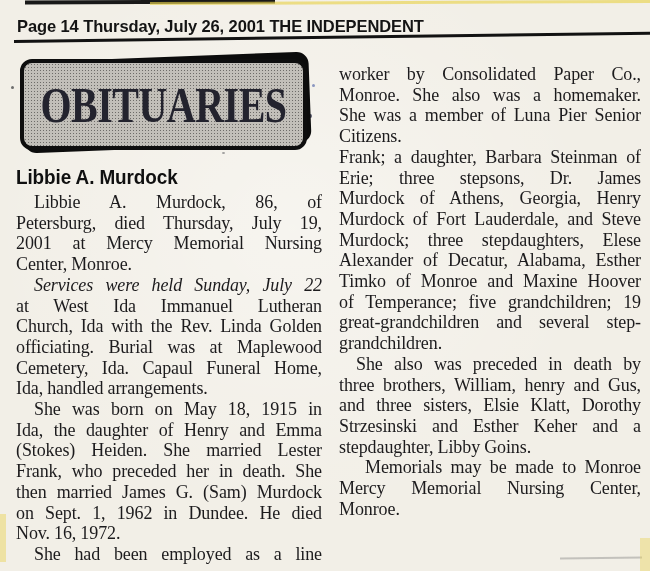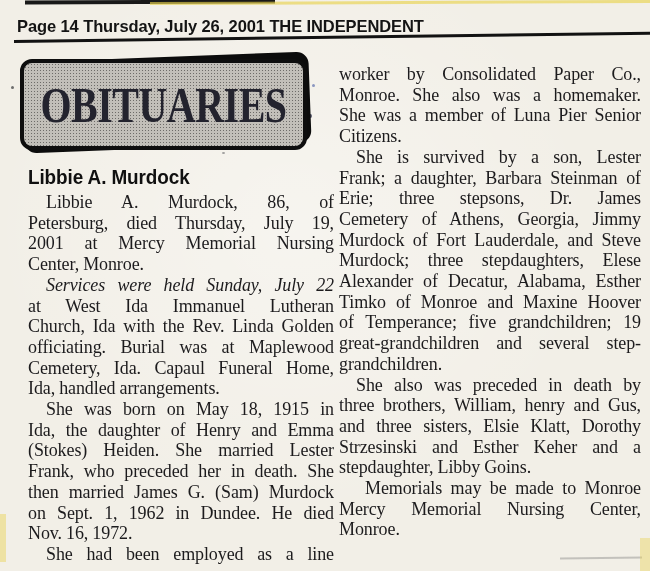--- a/index.html
+++ b/index.html
@@ -49,21 +49,21 @@
     display:inline-block;
     font-family:"Liberation Serif", serif;font-weight:700;
     font-size:40px;letter-spacing:-0.5px;
     color:var(--masthead-ink,#23232e);
     transform:scale(1,1.28);
     line-height:1;
   }
 
   
   .col{position:absolute;font-size:18px;letter-spacing:-0.1px;}
-  .col-left{left:28px;top:167px;width:306px;}
+  .col-left{left:16px;top:167px;width:306px;}
   .col-right{left:339px;top:64px;width:302px;}
   .obit-name{
     margin:0 0 5px 0;
     font-family:"Liberation Sans", sans-serif;
     font-weight:700;font-size:19.5px;color:#101010;
     transform:scaleX(0.97);transform-origin:0 50%;
     white-space:nowrap;line-height:20px;
   }
   .line{
     line-height:20.7px;
@@ -122,24 +122,23 @@
         <div class="line" style="text-indent: 18px;">She had been employed as a line</div>
       </div>
   </section>
 
   <section class="col col-right">
     <div id="col-right-body">
         <div class="line">worker by Consolidated Paper Co.,</div>
         <div class="line">Monroe. She also was a homemaker.</div>
         <div class="line">She was a member of Luna Pier Senior</div>
         <div class="line end">Citizens.</div>
-        <div class="line" style="text-indent: 17px;">She is survived by a son, Lester</div>
         <div class="line">Frank; a daughter, Barbara Steinman of</div>
         <div class="line">Erie; three stepsons, Dr. James</div>
-        <div class="line">Cemetery of Athens, Georgia, Jimmy</div>
+        <div class="line">Murdock of Athens, Georgia, Henry</div>
         <div class="line">Murdock of Fort Lauderdale, and Steve</div>
         <div class="line">Murdock; three stepdaughters, Elese</div>
         <div class="line">Alexander of Decatur, Alabama, Esther</div>
         <div class="line">Timko of Monroe and Maxine Hoover</div>
         <div class="line">of Temperance; five grandchildren; 19</div>
         <div class="line">great-grandchildren and several step-</div>
         <div class="line end">grandchildren.</div>
         <div class="line" style="text-indent: 17px;">She also was preceded in death by</div>
         <div class="line">three brothers, William, henry and Gus,</div>
         <div class="line">and three sisters, Elsie Klatt, Dorothy</div>

